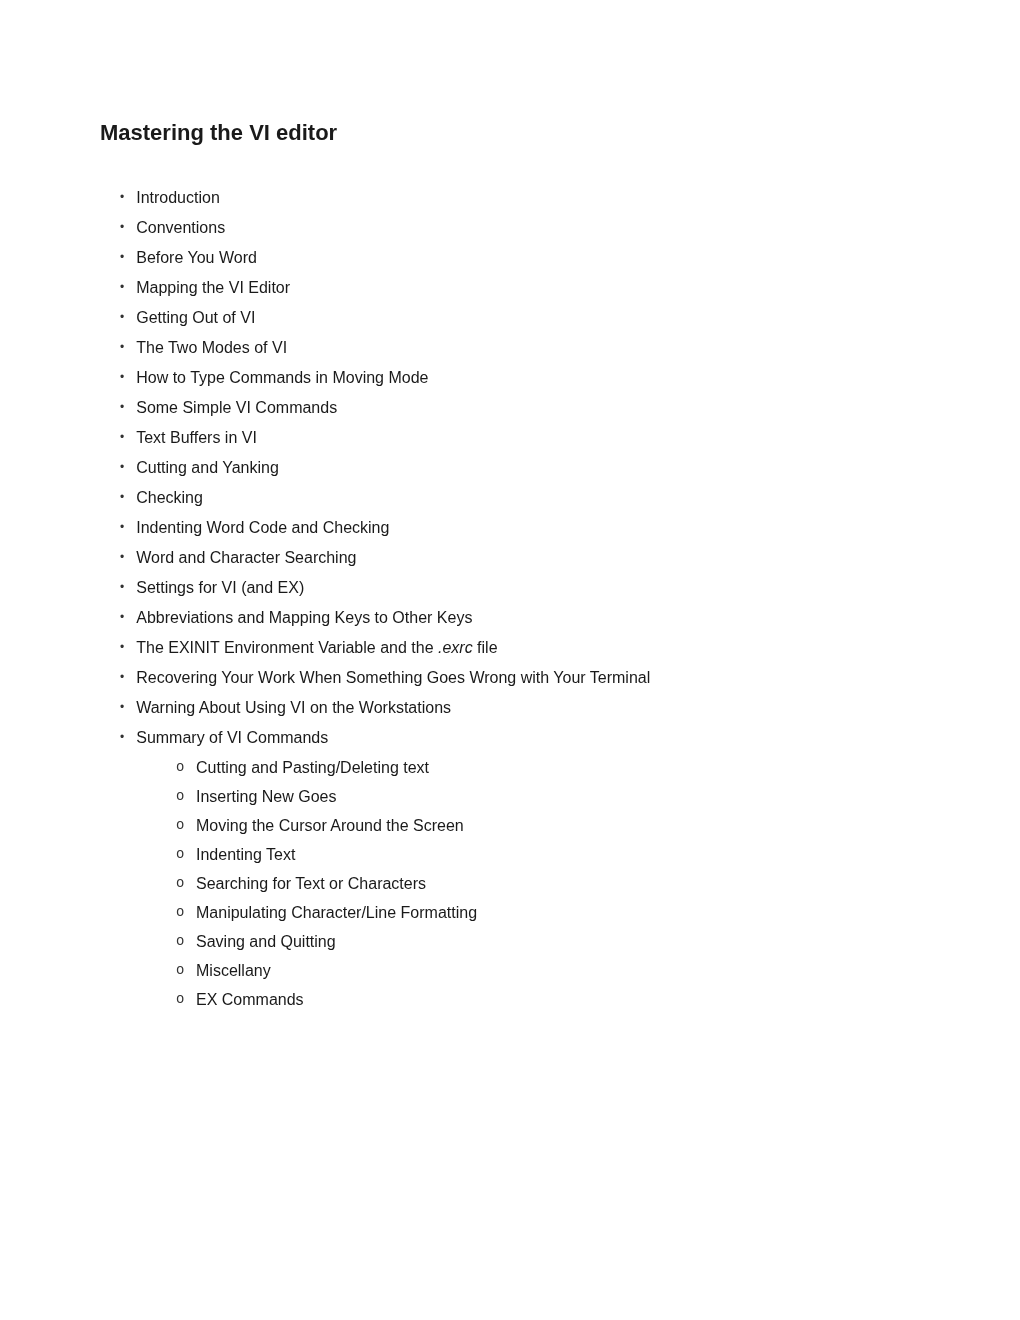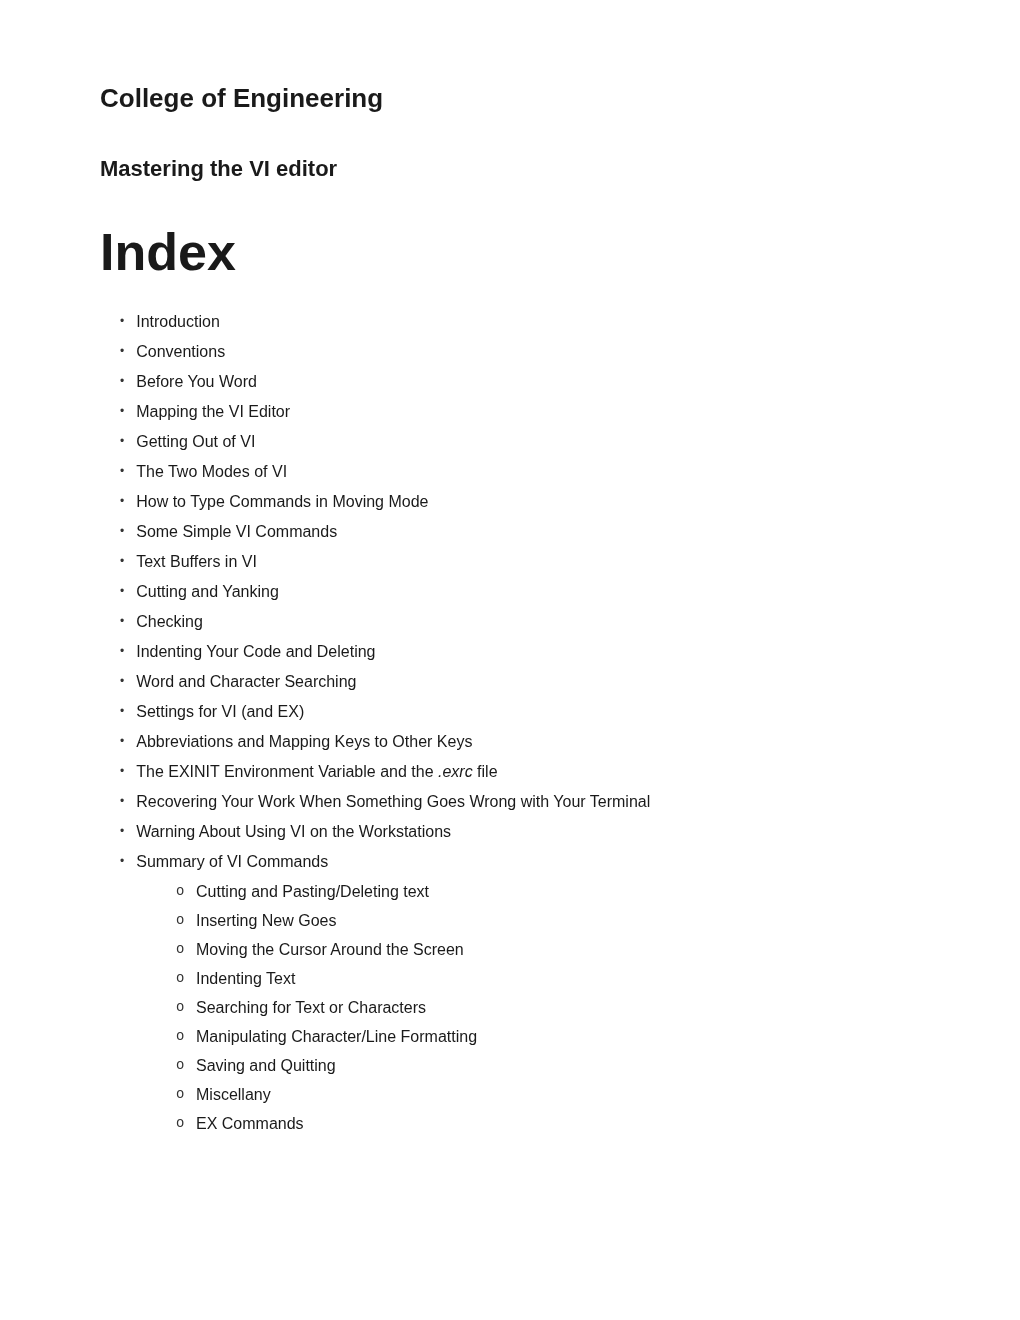--- a/index.html
+++ b/index.html
@@ -101,27 +101,25 @@
       margin-top: 4px;
     }
   </style>
 </head>
 <body>
 
 <div>
 
   <div class="header-section">
     <div class="university-title">
-      <div>College of Engineering</div>
     </div>
     <div class="subtitle">Mastering the VI editor</div>
   </div>
 
   <div>
-    <div class="index-heading">Index</div>
 
     <div class="main-list-wrapper">
       <ul class="main-list" id="main-list">
       <li>
             <span class="bullet">•</span>
             <span class="item-text">Introduction</span>
           </li>
           <li>
             <span class="bullet">•</span>
             <span class="item-text">Conventions</span>
@@ -157,21 +155,21 @@
           <li>
             <span class="bullet">•</span>
             <span class="item-text">Cutting and Yanking</span>
           </li>
           <li>
             <span class="bullet">•</span>
             <span class="item-text">Checking</span>
           </li>
           <li>
             <span class="bullet">•</span>
-            <span class="item-text">Indenting Your Code and Deleting</span>
+            <span class="item-text">Indenting Word Code and Checking</span>
           </li>
           <li>
             <span class="bullet">•</span>
             <span class="item-text">Word and Character Searching</span>
           </li>
           <li>
             <span class="bullet">•</span>
             <span class="item-text">Settings for VI (and EX)</span>
           </li>
           <li>

